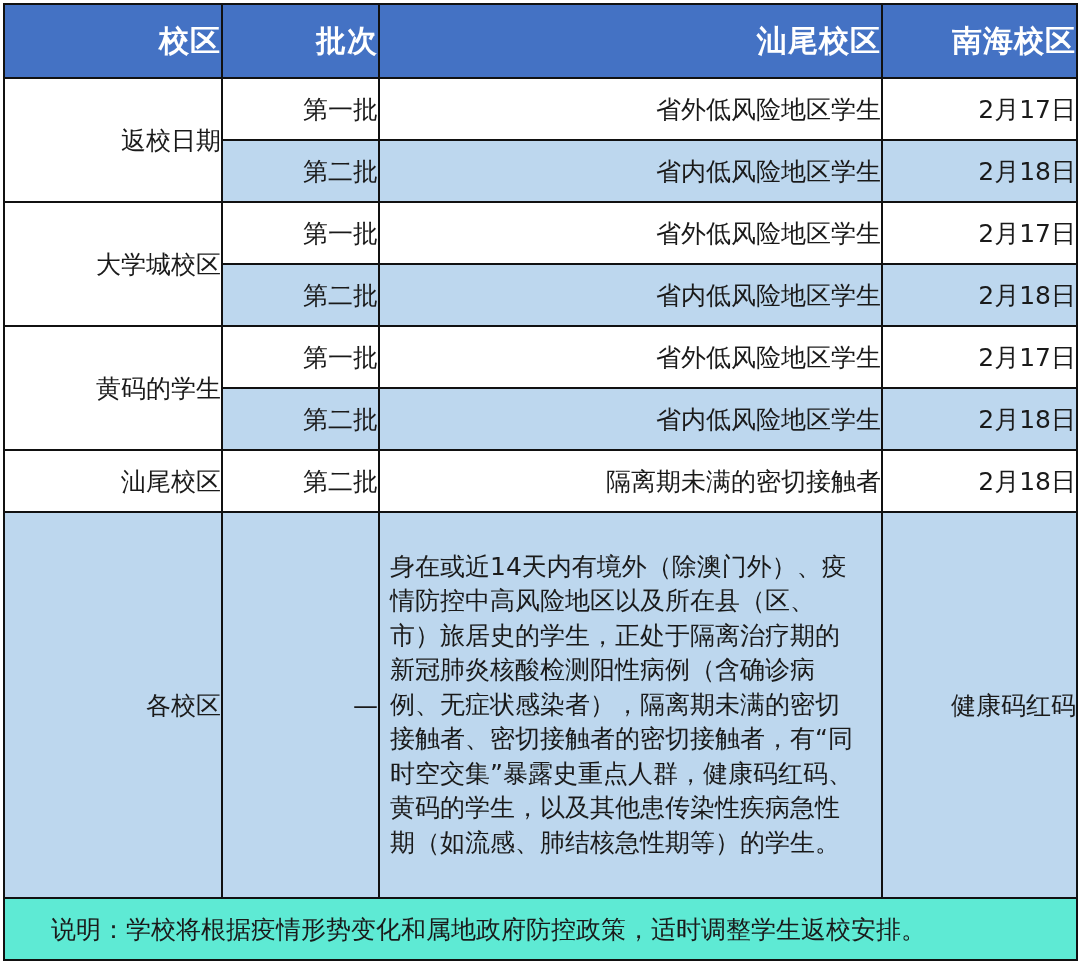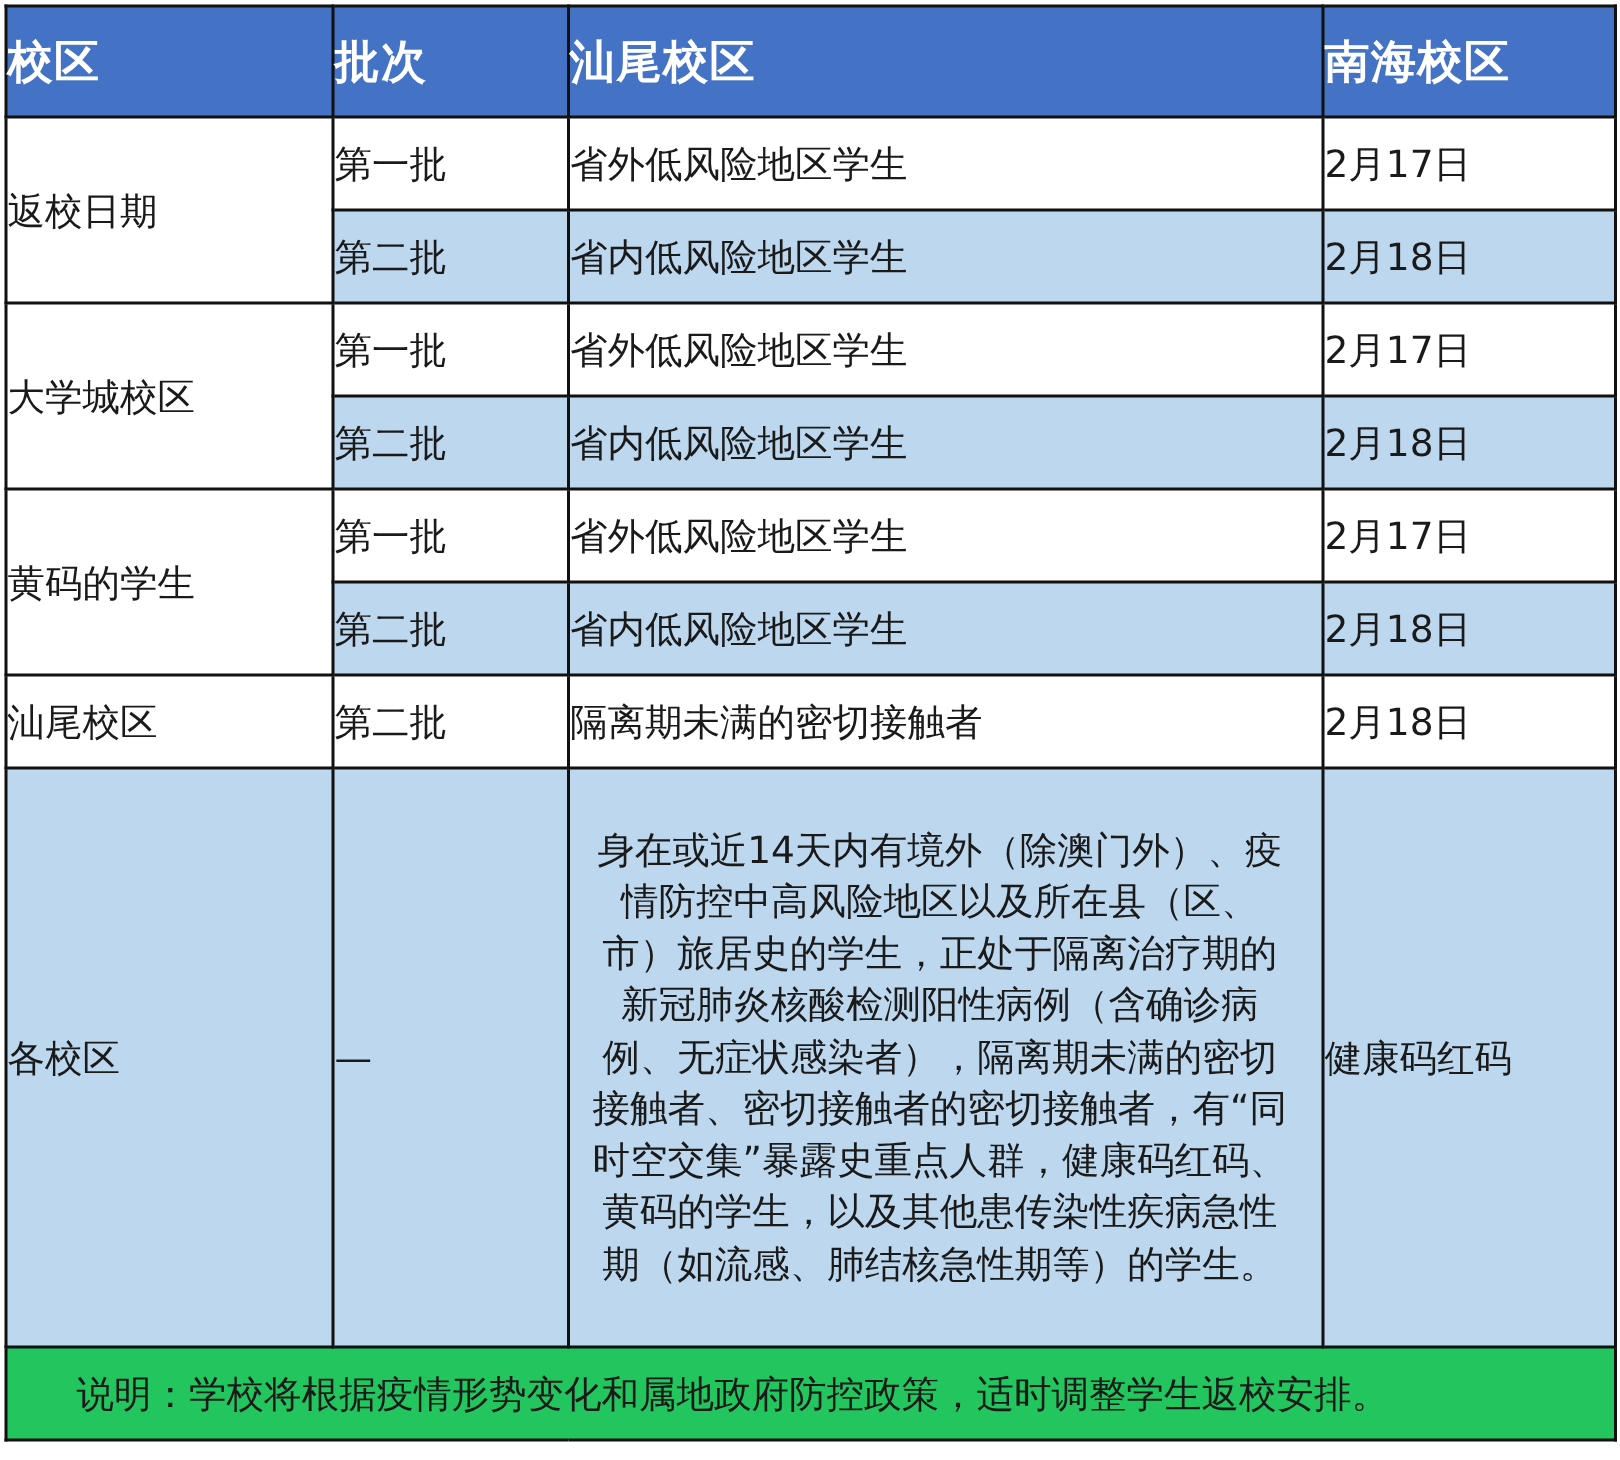--- a/index.html
+++ b/index.html
@@ -1,26 +1,26 @@
 <!DOCTYPE html>
 <html><head>
 <meta charset="utf-8">
 <style>
   html,body{margin:0;padding:0;background:#ffffff;}
   body{width:1080px;height:973px;overflow:hidden;font-family:"DejaVu Sans","Liberation Sans",sans-serif;color:#1a1a1a;}
   .wrap{position:absolute;left:3px;top:3px;width:1073px;}
   table{border-collapse:collapse;width:1073px;table-layout:fixed;}
-  td,th{border:2.5px solid #111;text-align:left;vertical-align:middle;padding:0;}
+  td,th{border:2.5px solid #111;text-align:right;vertical-align:middle;padding:0;}
   th{background:#4472c4;color:#ffffff;font-size:30px;font-weight:bold;height:72px;letter-spacing:1px;}
   td{font-size:25px;height:60px;margin-top:25px;}
   .w{background:#ffffff;}
   .b{background:#bdd7ee;}
   .long{height:386px;}
-  .longtext{text-align:center;padding:0 18px 0 10px;font-size:25px;line-height:34.5px;}
-  .note{background:#22c55e;text-align:left;padding-left:46px;font-size:25px;height:60px;}
+  .longtext{text-align:left;padding:0 18px 0 10px;font-size:25px;line-height:34.5px;}
+  .note{background:#5eead4;text-align:left;padding-left:46px;font-size:25px;height:60px;}
 </style>
 </head>
 <body>
 
 <div class="wrap">
 <table>
   <colgroup>
     <col style="width:218px">
         <col style="width:157px">
         <col style="width:503px">

